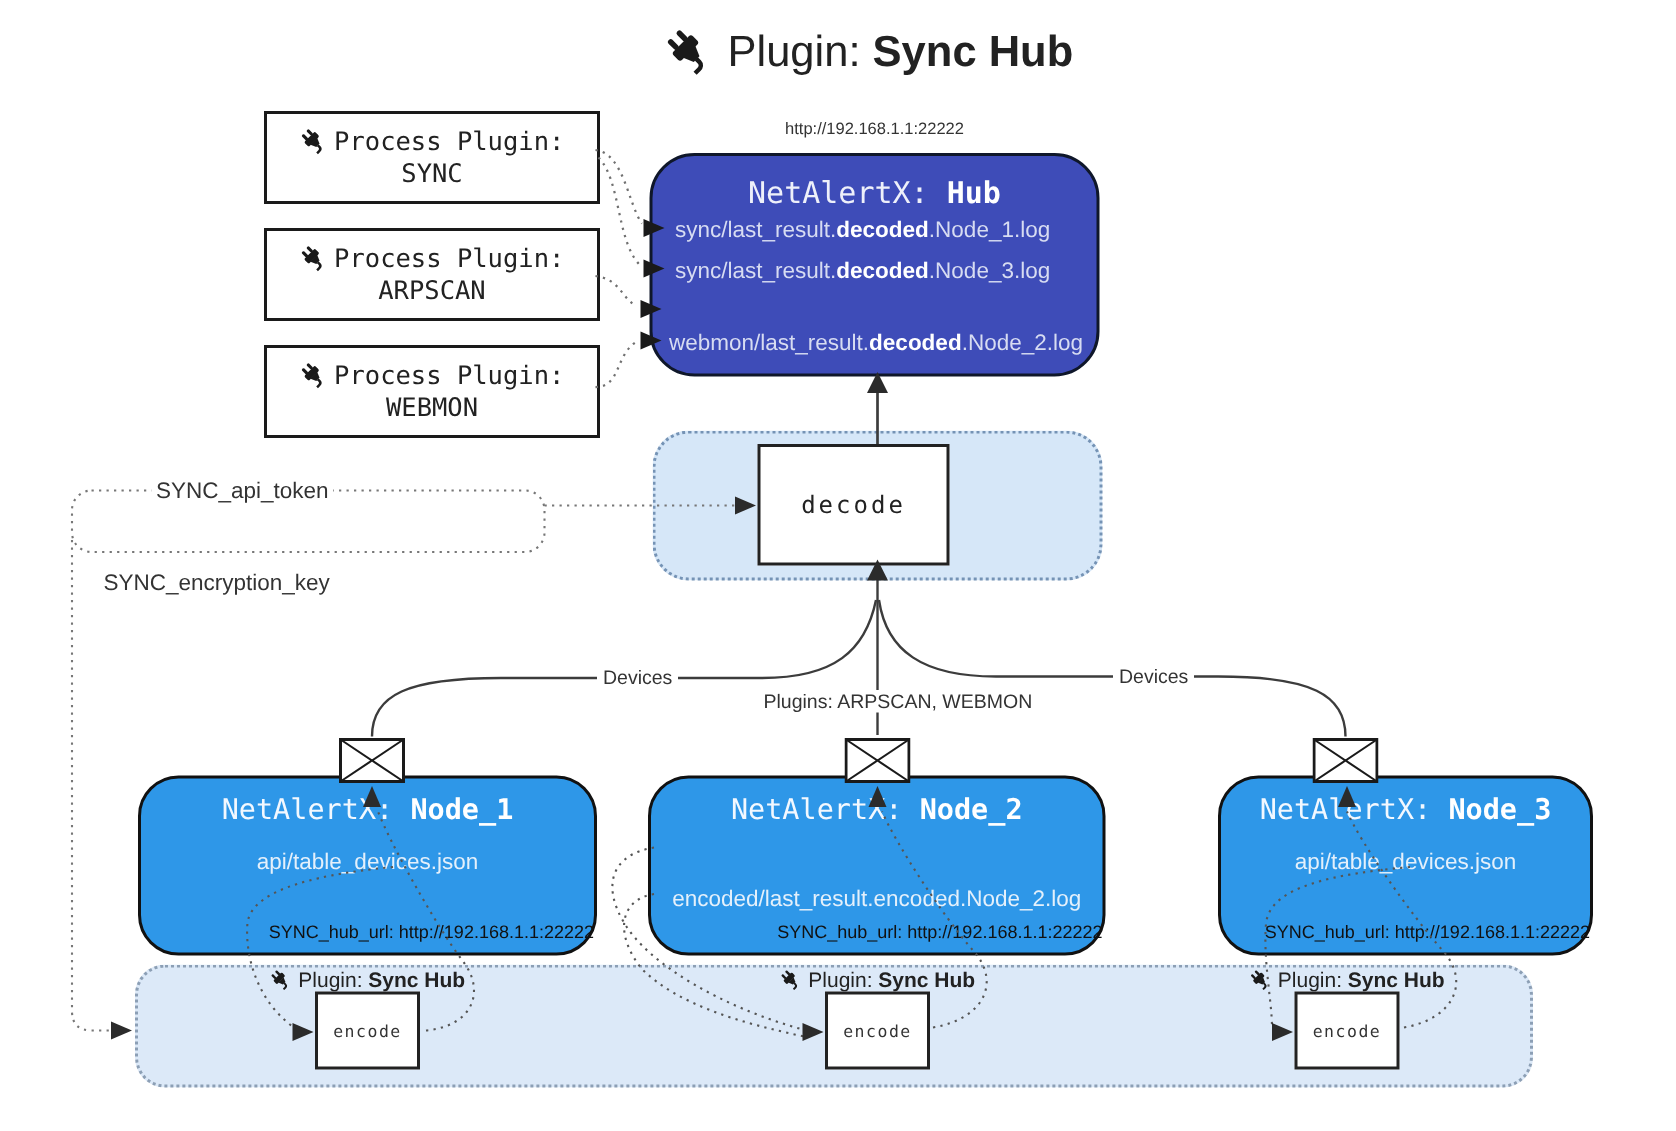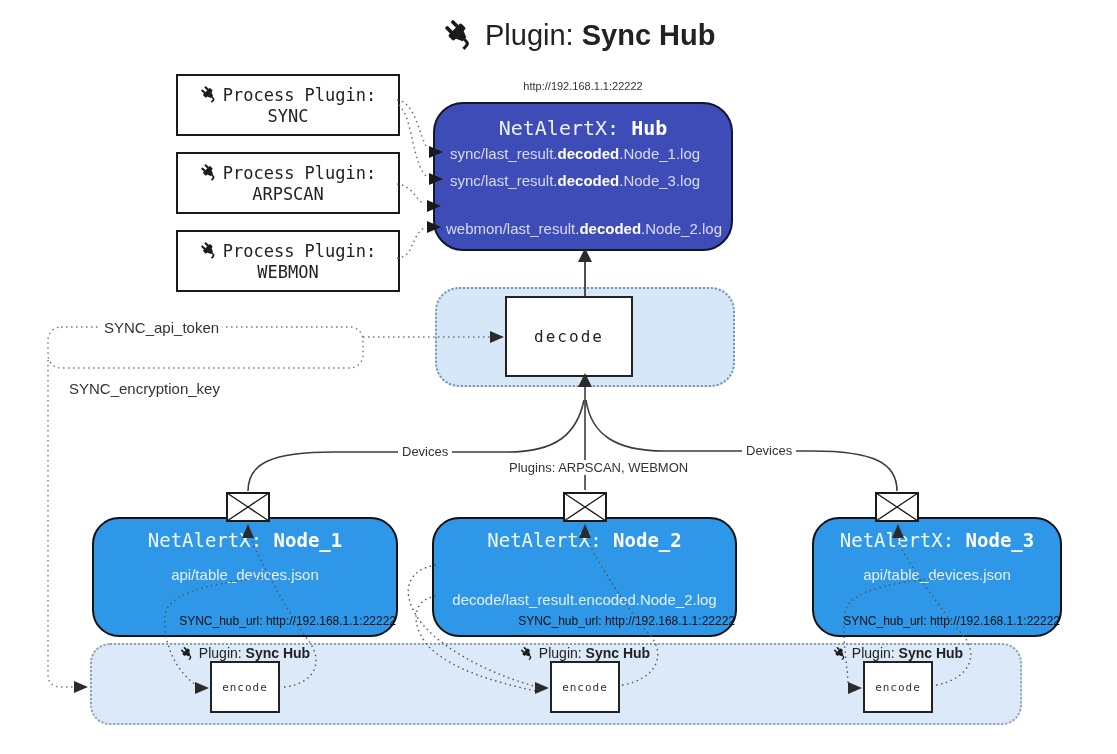--- a/index.html
+++ b/index.html
@@ -153,21 +153,21 @@
   <div class="abs mask-label" style="left:505px;top:460px;width:160px;text-align:right;">Plugins: ARPSCAN, WEBMON</div>
 
   <div class="abs node-box" style="left:92px;width:306px;">
     <div class="node-title mono"><span>NetAlertX: </span><b>Node_1</b></div>
     <div class="node-file" style="top:47px;">api/table_devices.json</div>
     <div class="node-url">SYNC_hub_url: http://192.168.1.1:22222</div>
   </div>
 
   <div class="abs node-box" style="left:432px;width:305px;">
     <div class="node-title mono"><span>NetAlertX: </span><b>Node_2</b></div>
-    <div class="node-file" style="top:72px;">decode/last_result.encoded.Node_2.log</div>
+    <div class="node-file" style="top:72px;">encoded/last_result.encoded.Node_2.log</div>
     <div class="node-url">SYNC_hub_url: http://192.168.1.1:22222</div>
   </div>
 
   <div class="abs node-box" style="left:812px;width:250px;">
     <div class="node-title mono"><span>NetAlertX: </span><b>Node_3</b></div>
     <div class="node-file" style="top:47px;">api/table_devices.json</div>
     <div class="node-url">SYNC_hub_url: http://192.168.1.1:22222</div>
   </div>
 
   <div class="abs band"></div>

